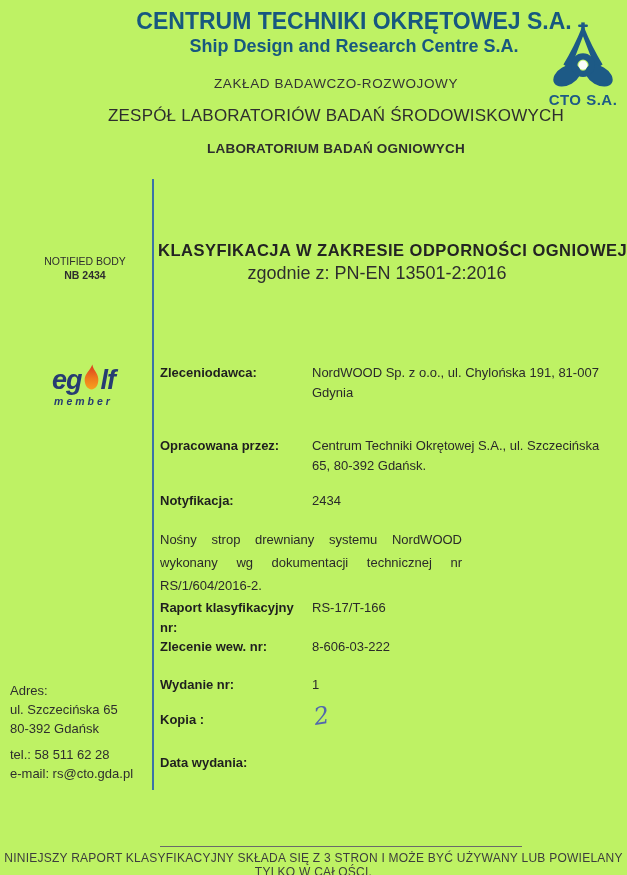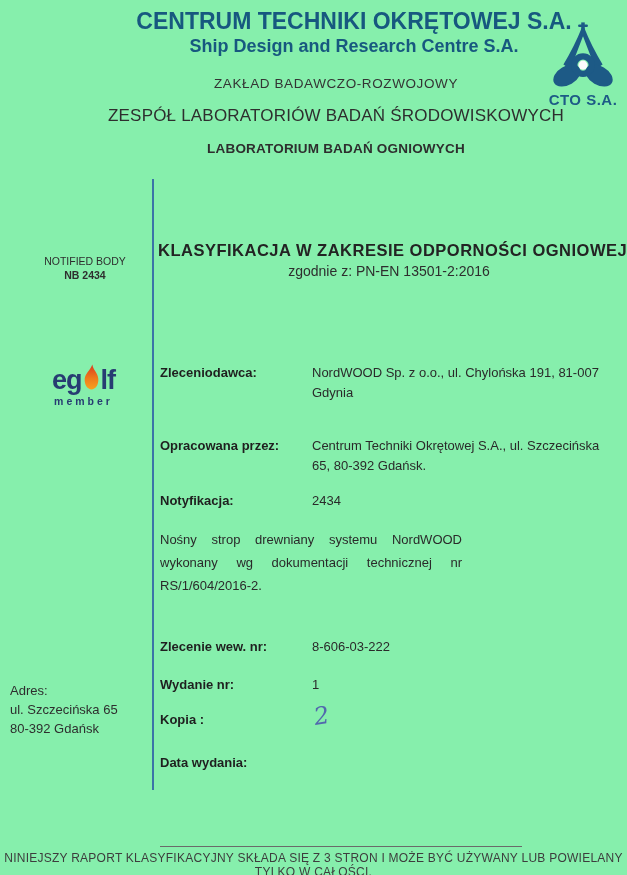--- a/index.html
+++ b/index.html
@@ -1,18 +1,18 @@
 <!DOCTYPE html>
 <html><head>
 <meta charset="utf-8">
 <style>
   html,body{margin:0;padding:0;background:#fdfdfc;}
   .page{
     position:relative;width:627px;height:875px;overflow:hidden;
-    background:#86efac;font-family:"Liberation Sans",sans-serif;color:#2b2b2b;
+    background:#bef264;font-family:"Liberation Sans",sans-serif;color:#2b2b2b;
   }
   .abs{position:absolute;}
 
   
   .org-name{left:60px;top:8px;width:588px;text-align:center;
     font-size:23px;font-weight:bold;color:#17587F;letter-spacing:0px;white-space:nowrap;}
   .org-name-en{left:60px;top:36px;width:588px;text-align:center;
     font-size:18px;font-weight:bold;color:#17587F;white-space:nowrap;}
   .dept{left:40px;top:76px;width:592px;text-align:center;
     font-size:13.5px;color:#343434;letter-spacing:0.6px;}
@@ -25,27 +25,27 @@
   .cto-logo{left:544px;top:22px;width:78px;text-align:center;}
   .cto-logo svg{display:block;margin:0 auto;}
   .cto-caption{font-size:15px;font-weight:bold;color:#1d5a86;letter-spacing:0.5px;margin-top:1px;}
 
   
   .vrule{left:152px;top:179px;width:2px;height:611px;background:#3B74A7;}
 
   
   .doc-title{left:158px;top:241px;width:462px;text-align:center;
     font-size:16.5px;font-weight:bold;color:#232323;letter-spacing:0.5px;white-space:nowrap;}
-  .doc-subtitle{left:158px;top:263px;width:462px;text-align:center;
-    font-size:14px;color:#2e2e2e;}
+  .doc-subtitle{left:146px;top:263px;width:462px;text-align:center;
+    font-size:18px;color:#2e2e2e;}
 
   
   .notified{left:15px;top:255px;width:140px;text-align:center;font-size:10.5px;color:#2e2e2e;}
   .notified .nb{font-weight:bold;margin-top:2px;}
-  .egolf{left:36px;top:364px;width:95px;text-align:center;}
+  .egolf{left:36px;top:364px;width:95px;text-align:center;font-style:italic;}
   .egolf-word{font-size:27px;font-weight:bold;color:#273C72;letter-spacing:-1px;line-height:30px;}
   .egolf-word svg{vertical-align:-3px;margin:0 1px;}
   .egolf-member{font-size:10.5px;font-weight:bold;color:#273C72;letter-spacing:3px;margin-top:0px;}
   .addr{left:10px;top:681px;width:145px;font-size:13px;line-height:19px;color:#2e2e2e;}
   .contact{left:10px;top:745px;width:150px;font-size:13px;line-height:19px;color:#2e2e2e;}
 
   
   .row{position:absolute;left:160px;display:flex;font-size:13px;line-height:20px;}
   .row .lbl{flex:none;width:152px;font-weight:bold;color:#1f1f1f;}
   .row .val{flex:none;width:302px;color:#2a2a2a;}
@@ -124,20 +124,24 @@
     <span class="lbl">Opracowana przez:</span>
     <span class="val">Centrum Techniki Okrętowej S.A., ul. Szczecińska 65, 80-392 Gdańsk.</span>
   </div>
   <div class="row" style="top:491px">
     <span class="lbl">Notyfikacja:</span>
     <span class="val">2434</span>
   </div>
   <div class="row" style="top:528px">
     <span class="val justify">Nośny strop drewniany systemu NordWOOD wykonany wg dokumentacji technicznej nr RS/1/604/2016-2.</span>
   </div>
+  <div class="row" style="top:598px">
+    <span class="lbl">Raport klasyfikacyjny nr:</span>
+    <span class="val">RS-17/T-166</span>
+  </div>
   <div class="row" style="top:637px">
     <span class="lbl">Zlecenie wew. nr:</span>
     <span class="val">8-606-03-222</span>
   </div>
   <div class="row" style="top:675px">
     <span class="lbl">Wydanie nr:</span>
     <span class="val">1</span>
   </div>
   <div class="row" style="top:710px">
     <span class="lbl">Kopia :</span>
@@ -146,18 +150,20 @@
   <div class="row" style="top:753px">
     <span class="lbl">Data wydania:</span>
   </div>
 
   <div class="abs addr">
     <div>Adres:</div>
     <div>ul. Szczecińska 65</div>
     <div>80-392 Gdańsk</div>
   </div>
   <div class="abs contact">
+    <div>tel.: 58 511 62 28</div>
+    <div>e-mail: rs@cto.gda.pl</div>
   </div>
 
   <div class="abs foot-line"></div>
   <div class="abs foot-text">NINIEJSZY RAPORT KLASYFIKACYJNY SKŁADA SIĘ Z 3 STRON I MOŻE BYĆ UŻYWANY LUB POWIELANY TYLKO W CAŁOŚCI.</div>
 
 </div>
 
 </body></html>

